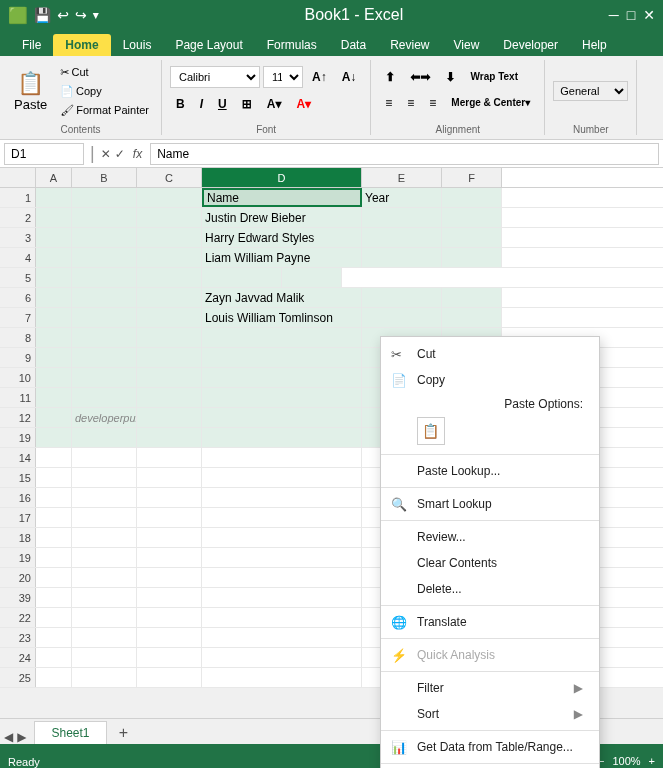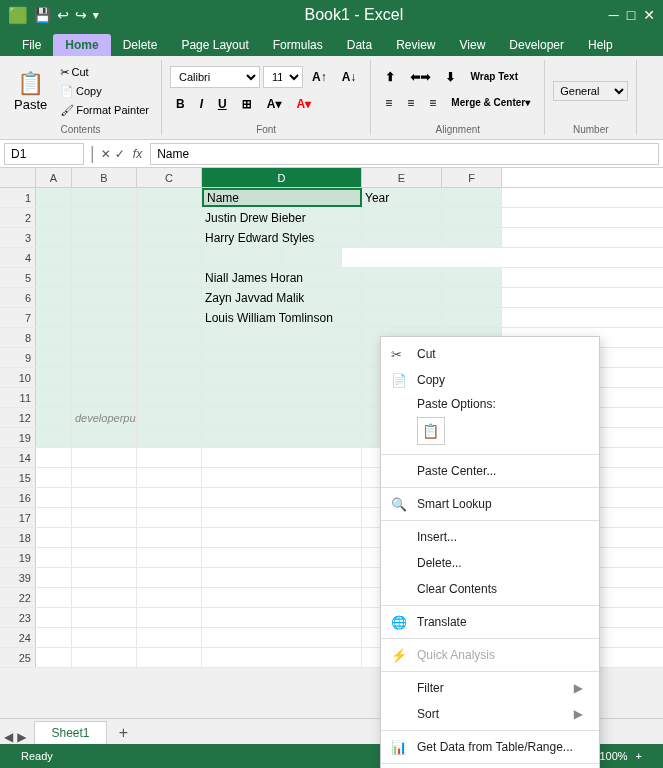--- a/index.html
+++ b/index.html
@@ -26,21 +26,21 @@
       align-items: flex-end;
     }
     .ribbon-tab {
       padding: 4px 12px;
       color: white;
       font-size: 12px;
       cursor: pointer;
       border-radius: 3px 3px 0 0;
     }
     .ribbon-tab.active {
-      background: #c4b5fd;
+      background: #fde047;
       color: #217346;
       font-weight: 600;
     }
 
     
     .ribbon {
       background: #f0f0f0;
       border-bottom: 1px solid #d0d0d0;
       display: flex;
       align-items: stretch;
@@ -212,22 +212,22 @@
     }
     .cell.selected-col { background: #e1f0e8; }
     .cell.selected-cell { background: #c9e0d2; border: 2px solid #107c41; }
 
     
     .status-bar {
       background: #217346;
       color: white;
       height: 24px;
       display: flex;
-      align-items: center;
-      padding: 0 21px;
+      align-items: flex-end;
+      padding: 0 8px;
       font-size: 11px;
       justify-content: space-between;
     }
 
     
     .sheet-tabs {
       background: #f0f0f0;
       border-top: 1px solid #d0d0d0;
       height: 26px;
       display: flex;
@@ -286,24 +286,25 @@
       font-size: 13px;
       color: #555;
     }
     .ctx-item .ctx-arrow { color: #888; font-size: 12px; }
     .ctx-separator {
       height: 1px;
       background: #e0e0e0;
       margin: 3px 0;
     }
     .ctx-paste-options {
-      padding: 4px 24px 4px 36px;
+      padding: 4px 16px 4px 36px;
       font-size: 12px;
       color: #222;
       font-weight: normal;
+      text-align: right;
     }
     .ctx-paste-icons {
       padding: 2px 16px 6px 36px;
       display: flex;
       gap: 4px;
     }
     .paste-icon-btn {
       width: 28px;
       height: 28px;
       border: 1px solid #ccc;
@@ -338,21 +339,21 @@
   <div style="display:flex;gap:8px;">
     <span style="color:white;cursor:pointer;font-size:14px;">─</span>
     <span style="color:white;cursor:pointer;font-size:14px;">□</span>
     <span style="color:white;cursor:pointer;font-size:14px;">✕</span>
   </div>
 </div>
 
 <div class="ribbon-tabs">
   <div class="ribbon-tab">File</div>
   <div class="ribbon-tab active">Home</div>
-  <div class="ribbon-tab">Delete</div>
+  <div class="ribbon-tab">Louis</div>
   <div class="ribbon-tab">Page Layout</div>
   <div class="ribbon-tab">Formulas</div>
   <div class="ribbon-tab">Data</div>
   <div class="ribbon-tab">Review</div>
   <div class="ribbon-tab">View</div>
   <div class="ribbon-tab">Developer</div>
   <div class="ribbon-tab">Help</div>
 </div>
 
 <div class="ribbon">
@@ -484,30 +485,30 @@
       <div class="cell col-d selected-col">Harry Edward Styles</div>
       <div class="cell col-e selected-col"></div>
       <div class="cell col-f selected-col"></div>
     </div>
 
     <div class="grid-row">
       <div class="row-num">4</div>
       <div class="cell col-a selected-col"></div>
       <div class="cell col-b selected-col"></div>
       <div class="cell col-c selected-col"></div>
+      <div class="cell col-d selected-col">Liam William Payne</div>
       <div class="cell col-e selected-col"></div>
       <div class="cell col-f selected-col"></div>
     </div>
 
     <div class="grid-row">
       <div class="row-num">5</div>
       <div class="cell col-a selected-col"></div>
       <div class="cell col-b selected-col"></div>
       <div class="cell col-c selected-col"></div>
-      <div class="cell col-d selected-col">Niall James Horan</div>
       <div class="cell col-e selected-col"></div>
       <div class="cell col-f selected-col"></div>
     </div>
 
     <div class="grid-row">
       <div class="row-num">6</div>
       <div class="cell col-a selected-col"></div>
       <div class="cell col-b selected-col"></div>
       <div class="cell col-c selected-col"></div>
       <div class="cell col-d selected-col">Zayn Javvad Malik</div>
@@ -629,20 +630,29 @@
     <div class="grid-row">
       <div class="row-num">19</div>
       <div class="cell col-a"></div>
         <div class="cell col-b"></div>
         <div class="cell col-c"></div>
         <div class="cell col-d"></div>
         <div class="cell col-e"></div>
         <div class="cell col-f"></div>
     </div>
     <div class="grid-row">
+      <div class="row-num">20</div>
+      <div class="cell col-a"></div>
+        <div class="cell col-b"></div>
+        <div class="cell col-c"></div>
+        <div class="cell col-d"></div>
+        <div class="cell col-e"></div>
+        <div class="cell col-f"></div>
+    </div>
+    <div class="grid-row">
       <div class="row-num">39</div>
       <div class="cell col-a"></div>
         <div class="cell col-b"></div>
         <div class="cell col-c"></div>
         <div class="cell col-d"></div>
         <div class="cell col-e"></div>
         <div class="cell col-f"></div>
     </div>
     <div class="grid-row">
       <div class="row-num">22</div>
@@ -695,43 +705,43 @@
     </div>
 
     <div class="ctx-paste-options">Paste Options:</div>
     <div class="ctx-paste-icons">
       <div class="paste-icon-btn">📋</div>
     </div>
     <div class="ctx-separator"></div>
 
     <div class="ctx-item">
       <span class="ctx-icon"></span>
-      <span>Paste Center...</span>
+      <span>Paste Lookup...</span>
     </div>
     <div class="ctx-separator"></div>
 
     <div class="ctx-item">
       <span class="ctx-icon">🔍</span>
       <span>Smart Lookup</span>
     </div>
     <div class="ctx-separator"></div>
 
     <div class="ctx-item">
       <span class="ctx-icon"></span>
-      <span>Insert...</span>
+      <span>Review...</span>
+    </div>
+
+    <div class="ctx-item">
+      <span class="ctx-icon"></span>
+      <span>Clear Contents</span>
     </div>
 
     <div class="ctx-item">
       <span class="ctx-icon"></span>
       <span>Delete...</span>
-    </div>
-
-    <div class="ctx-item">
-      <span class="ctx-icon"></span>
-      <span>Clear Contents</span>
     </div>
     <div class="ctx-separator"></div>
 
     <div class="ctx-item">
       <span class="ctx-icon">🌐</span>
       <span>Translate</span>
     </div>
     <div class="ctx-separator"></div>
 
     <div class="ctx-item disabled">

